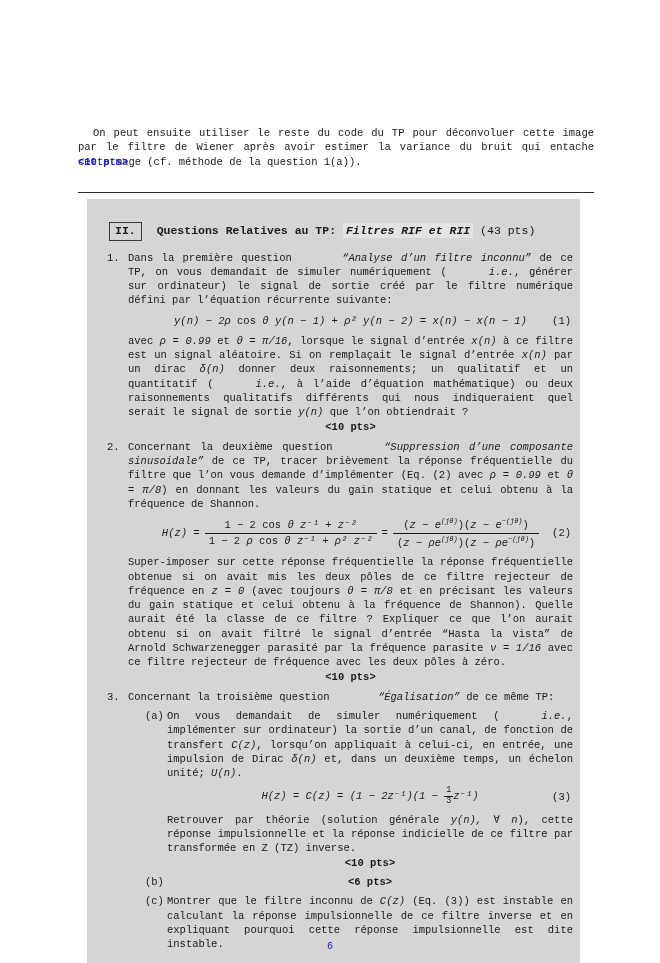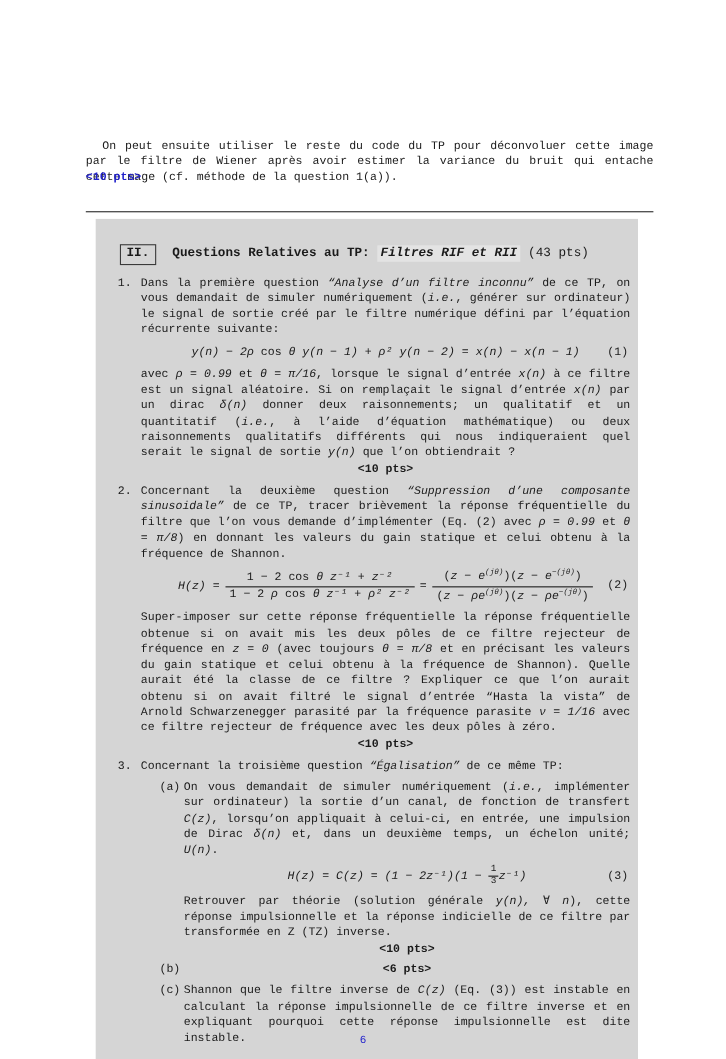--- a/index.html
+++ b/index.html
@@ -3,21 +3,21 @@
 <meta charset="utf-8">
 <style>
   html,body { margin:0; padding:0; background:#888; }
   .page {
     position:relative; width:660px; height:963px; margin:0 auto;
     background:#ffffff; overflow:hidden;
     font-family:Liberation Mono, monospace;
     font-size:10.5px; line-height:1.36; color:#1a1a1a;
   }
   .justify { text-align:justify; }
-  .i  { font-style:italic; }
+  .i  { font-style:italic;margin-left:42px; }
   .m  { font-style:italic; }
   .b  { font-weight:bold; }
   .sup{ font-size:0.66em; vertical-align:super; font-style:italic; }
   .blue { color:#2222cc; }
   .pts { font-weight:bold;text-align:center; }
 
   .intro { position:absolute; left:78px; top:126px; width:516px; text-indent:15px; }
   .intro-pts { position:absolute; left:78px; top:155px; }
 
   .rule { position:absolute; left:78px; top:192px; width:516px; border:0; border-top:1.2px solid #2a2a2a; margin:0; }
@@ -130,21 +130,21 @@
         <div class="sub">
           <span class="slab">(b)</span>
           <div class="scontent">
             <div class="pts">&lt;6 pts&gt;</div>
           </div>
         </div>
 
         <div class="sub">
           <span class="slab">(c)</span>
           <div class="scontent">
-            <div class="justify"><span>Shannon que le filtre inverse de </span><span class="m">C(z)</span><span> (Eq. (3)) est instable en calculant la réponse impulsionnelle de ce filtre inverse et en expliquant pourquoi cette réponse impulsionnelle est dite instable.</span></div>
+            <div class="justify"><span>Montrer que le filtre inconnu de </span><span class="m">C(z)</span><span> (Eq. (3)) est instable en calculant la réponse impulsionnelle de ce filtre inverse et en expliquant pourquoi cette réponse impulsionnelle est dite instable.</span></div>
           </div>
         </div>
 
       </div>
     </div>
   </div>
 
   <div class="pagenum blue">6</div>
 </div>
 

